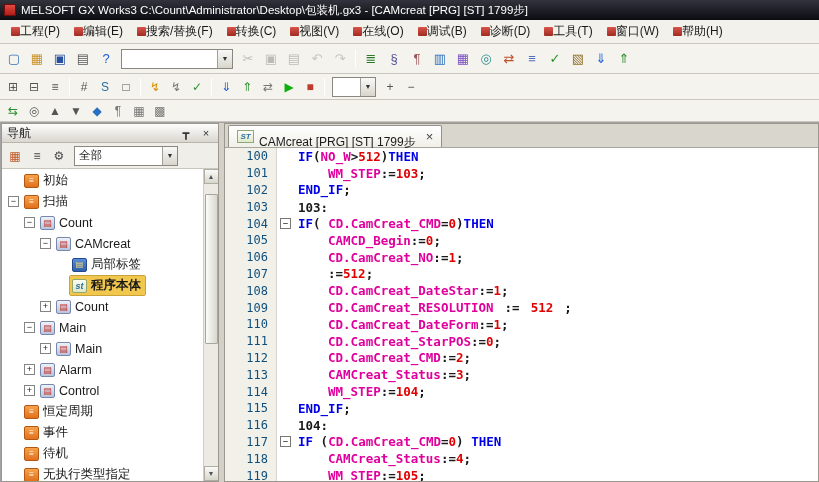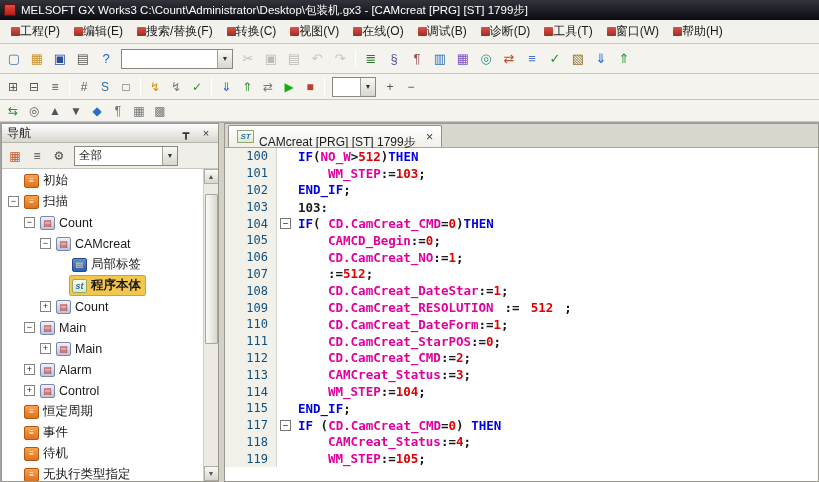--- a/index.html
+++ b/index.html
@@ -353,19 +353,20 @@
           <div class="code-line"><span class="lnum">106</span><span class="fold"></span><span class="ltext" style="padding-left: 34px;"><span class="tk-id">CD.CamCreat_NO</span><span class="tk-pl">:=</span><span class="tk-num">1</span><span class="tk-pl">;</span></span></div>
           <div class="code-line"><span class="lnum">107</span><span class="fold"></span><span class="ltext" style="padding-left: 34px;"><span class="tk-pl">:=</span><span class="tk-num">512</span><span class="tk-pl">;</span></span></div>
           <div class="code-line"><span class="lnum">108</span><span class="fold"></span><span class="ltext" style="padding-left: 34px;"><span class="tk-id">CD.CamCreat_DateStar</span><span class="tk-pl">:=</span><span class="tk-num">1</span><span class="tk-pl">;</span></span></div>
           <div class="code-line"><span class="lnum">109</span><span class="fold"></span><span class="ltext" style="padding-left: 34px; gap: 11px;"><span class="tk-id">CD.CamCreat_RESOLUTION</span><span class="tk-pl">:=</span><span class="tk-num">512</span><span class="tk-pl">;</span></span></div>
           <div class="code-line"><span class="lnum">110</span><span class="fold"></span><span class="ltext" style="padding-left: 34px;"><span class="tk-id">CD.CamCreat_DateForm</span><span class="tk-pl">:=</span><span class="tk-num">1</span><span class="tk-pl">;</span></span></div>
           <div class="code-line"><span class="lnum">111</span><span class="fold"></span><span class="ltext" style="padding-left: 34px;"><span class="tk-id">CD.CamCreat_StarPOS</span><span class="tk-pl">:=</span><span class="tk-num">0</span><span class="tk-pl">;</span></span></div>
           <div class="code-line"><span class="lnum">112</span><span class="fold"></span><span class="ltext" style="padding-left: 34px;"><span class="tk-id">CD.CamCreat_CMD</span><span class="tk-pl">:=</span><span class="tk-num">2</span><span class="tk-pl">;</span></span></div>
           <div class="code-line"><span class="lnum">113</span><span class="fold"></span><span class="ltext" style="padding-left: 34px;"><span class="tk-id">CAMCreat_Status</span><span class="tk-pl">:=</span><span class="tk-num">3</span><span class="tk-pl">;</span></span></div>
           <div class="code-line"><span class="lnum">114</span><span class="fold"></span><span class="ltext" style="padding-left: 34px;"><span class="tk-id">WM_STEP</span><span class="tk-pl">:=</span><span class="tk-num">104</span><span class="tk-pl">;</span></span></div>
           <div class="code-line"><span class="lnum">115</span><span class="fold"></span><span class="ltext" style="padding-left: 4px;"><span class="tk-kw">END_IF</span><span class="tk-pl">;</span></span></div>
+          <div class="code-line"><span class="lnum">116</span><span class="fold"></span><span class="ltext" style="padding-left: 4px;"><span class="tk-lab">104:</span></span></div>
           <div class="code-line"><span class="lnum">117</span><span class="fold"><span class="foldbox">−</span></span><span class="ltext" style="padding-left: 4px;"><span class="tk-kw">IF</span><span class="tk-pl"> (</span><span class="tk-id">CD.CamCreat_CMD</span><span class="tk-pl">=</span><span class="tk-num">0</span><span class="tk-pl">) </span><span class="tk-kw">THEN</span></span></div>
           <div class="code-line"><span class="lnum">118</span><span class="fold"></span><span class="ltext" style="padding-left: 34px;"><span class="tk-id">CAMCreat_Status</span><span class="tk-pl">:=</span><span class="tk-num">4</span><span class="tk-pl">;</span></span></div>
           <div class="code-line"><span class="lnum">119</span><span class="fold"></span><span class="ltext" style="padding-left: 34px;"><span class="tk-id">WM_STEP</span><span class="tk-pl">:=</span><span class="tk-num">105</span><span class="tk-pl">;</span></span></div>
         </div>
     </div>
   </div>
 </div>
 
 </body></html>

